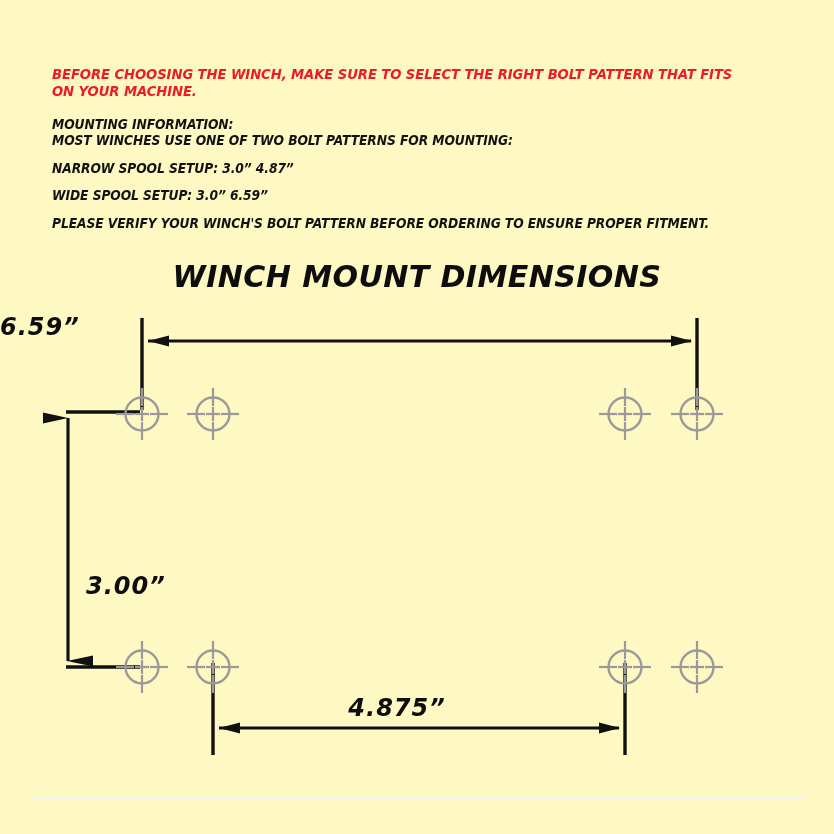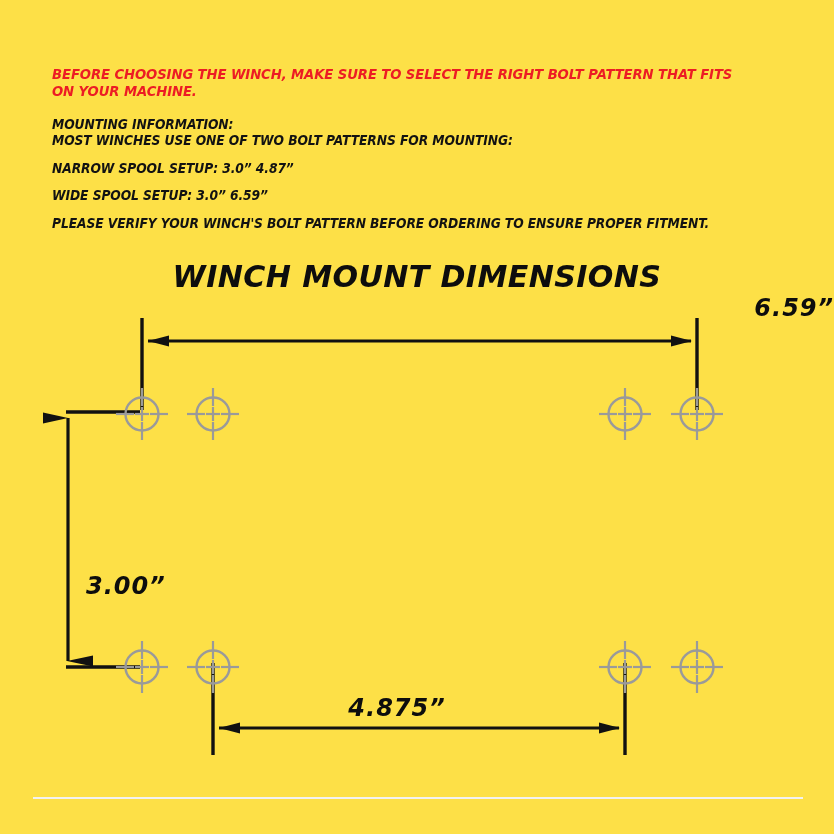--- a/index.html
+++ b/index.html
@@ -14,21 +14,21 @@
     overflow: hidden;
     font-family: "Liberation Sans", sans-serif;
     -webkit-font-smoothing: antialiased;
   }
 
   #page {
     position: absolute;
     left: 0; top: 0;
     width: 834px;
     height: 834px;
-    background: #fde047;
+    background: #fef9c3;
   }
 
   
   .info-block {
     position: absolute;
     left: 52px;
     top: 66px;
     width: 750px;
   }
 
@@ -91,21 +91,21 @@
     position: absolute;
     color: #0d0d0d;
     font-family: "DejaVu Sans", sans-serif;
     font-weight: bold;
     font-style: italic;
     font-size: 24px;
     letter-spacing: 1px;
     white-space: nowrap;
   }
 
-  #label-top    { left: 0; top: 294px; width: 834px; text-align: right; }
+  #label-top    { left: 0; top: 313px; width: 834px; text-align: left; }
   #label-bottom { left: 213px; top: 694px; width: 368px; text-align: center; }
   #label-left   { left: 86px;  top: 533px; margin-top: 39px; }
 
   .faint-rule {
     position: absolute;
     left: 33px;
     top: 797px;
     width: 770px;
     height: 2px;
     background: #f2f2f2;

